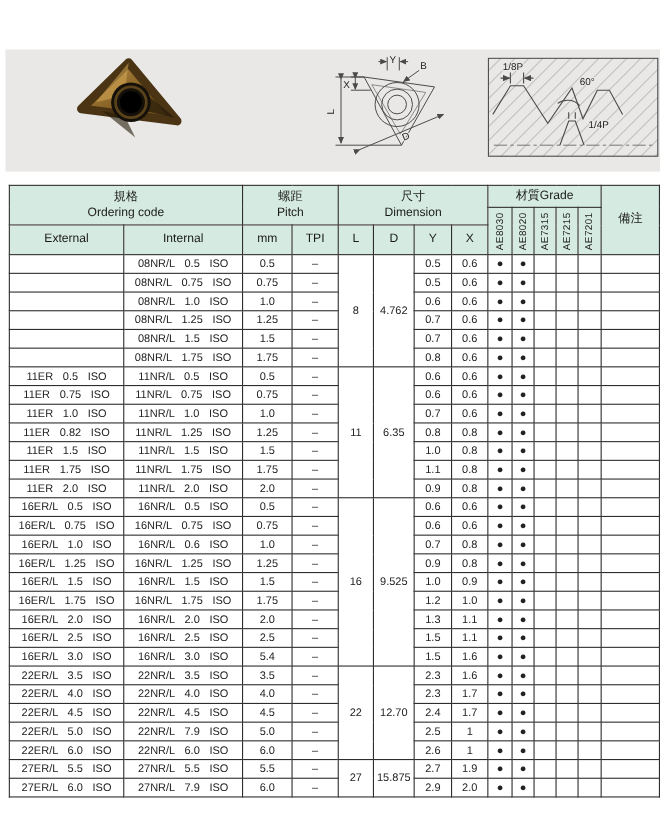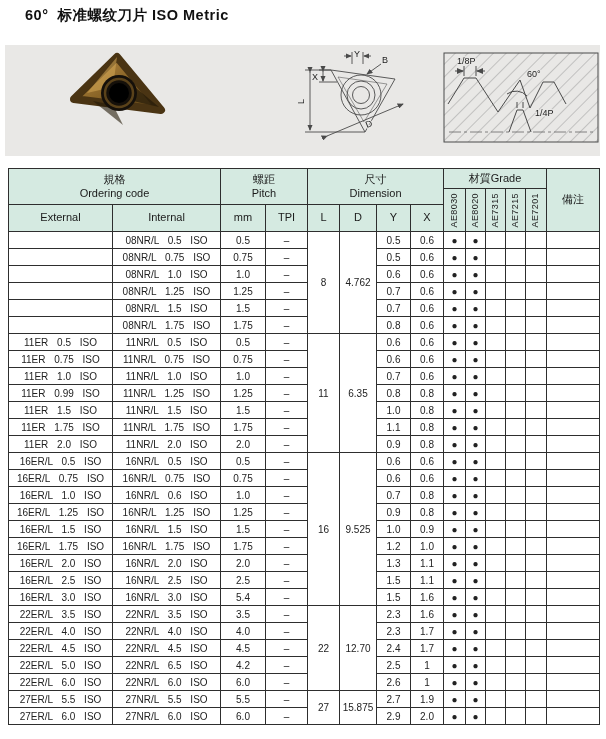--- a/index.html
+++ b/index.html
@@ -37,21 +37,20 @@
   .vwrap{display:flex;align-items:center;justify-content:center;height:42px;}
   .vlabel{writing-mode:vertical-rl;transform:rotate(180deg);font-size:9px;
           letter-spacing:.4px;color:#1c1c1c;}
   th.remark-h{font-size:11px;}
 </style>
 </head>
 <body>
 
 <div id="stage">
 
-  <div id="title">60°  标准螺纹刀片 ISO Metric</div>
 
   <div id="figstrip">
 
     <svg id="photo" width="112" height="98" viewBox="0 0 112 98">
       <defs>
         <linearGradient id="bz" x1="0" y1="0" x2="1" y2="1">
           <stop offset="0" stop-color="#c2924a"></stop>
           <stop offset="0.5" stop-color="#8a6527"></stop>
           <stop offset="1" stop-color="#5f451a"></stop>
         </linearGradient>
@@ -327,21 +326,21 @@
           <td>0.7</td>
           <td>0.6</td>
           <td class="dot">●</td>
           <td class="dot">●</td>
           <td class="dot"></td>
           <td class="dot"></td>
           <td class="dot"></td>
           <td></td>
         </tr>
         <tr>
-          <td class="code">11ER 0.99 ISO</td>
+          <td class="code">11ER 0.82 ISO</td>
           <td class="code">11NR/L 1.25 ISO</td>
           <td>1.25</td>
           <td>–</td>
           <td>0.8</td>
           <td>0.8</td>
           <td class="dot">●</td>
           <td class="dot">●</td>
           <td class="dot"></td>
           <td class="dot"></td>
           <td class="dot"></td>
@@ -556,22 +555,22 @@
           <td>1.7</td>
           <td class="dot">●</td>
           <td class="dot">●</td>
           <td class="dot"></td>
           <td class="dot"></td>
           <td class="dot"></td>
           <td></td>
         </tr>
         <tr>
           <td class="code">22ER/L 5.0 ISO</td>
-          <td class="code">22NR/L 6.5 ISO</td>
-          <td>4.2</td>
+          <td class="code">22NR/L 7.9 ISO</td>
+          <td>5.0</td>
           <td>–</td>
           <td>2.5</td>
           <td>1</td>
           <td class="dot">●</td>
           <td class="dot">●</td>
           <td class="dot"></td>
           <td class="dot"></td>
           <td class="dot"></td>
           <td></td>
         </tr>
@@ -600,21 +599,21 @@
           <td>1.9</td>
           <td class="dot">●</td>
           <td class="dot">●</td>
           <td class="dot"></td>
           <td class="dot"></td>
           <td class="dot"></td>
           <td></td>
         </tr>
         <tr>
           <td class="code">27ER/L 6.0 ISO</td>
-          <td class="code">27NR/L 6.0 ISO</td>
+          <td class="code">27NR/L 7.9 ISO</td>
           <td>6.0</td>
           <td>–</td>
           <td>2.9</td>
           <td>2.0</td>
           <td class="dot">●</td>
           <td class="dot">●</td>
           <td class="dot"></td>
           <td class="dot"></td>
           <td class="dot"></td>
           <td></td>

